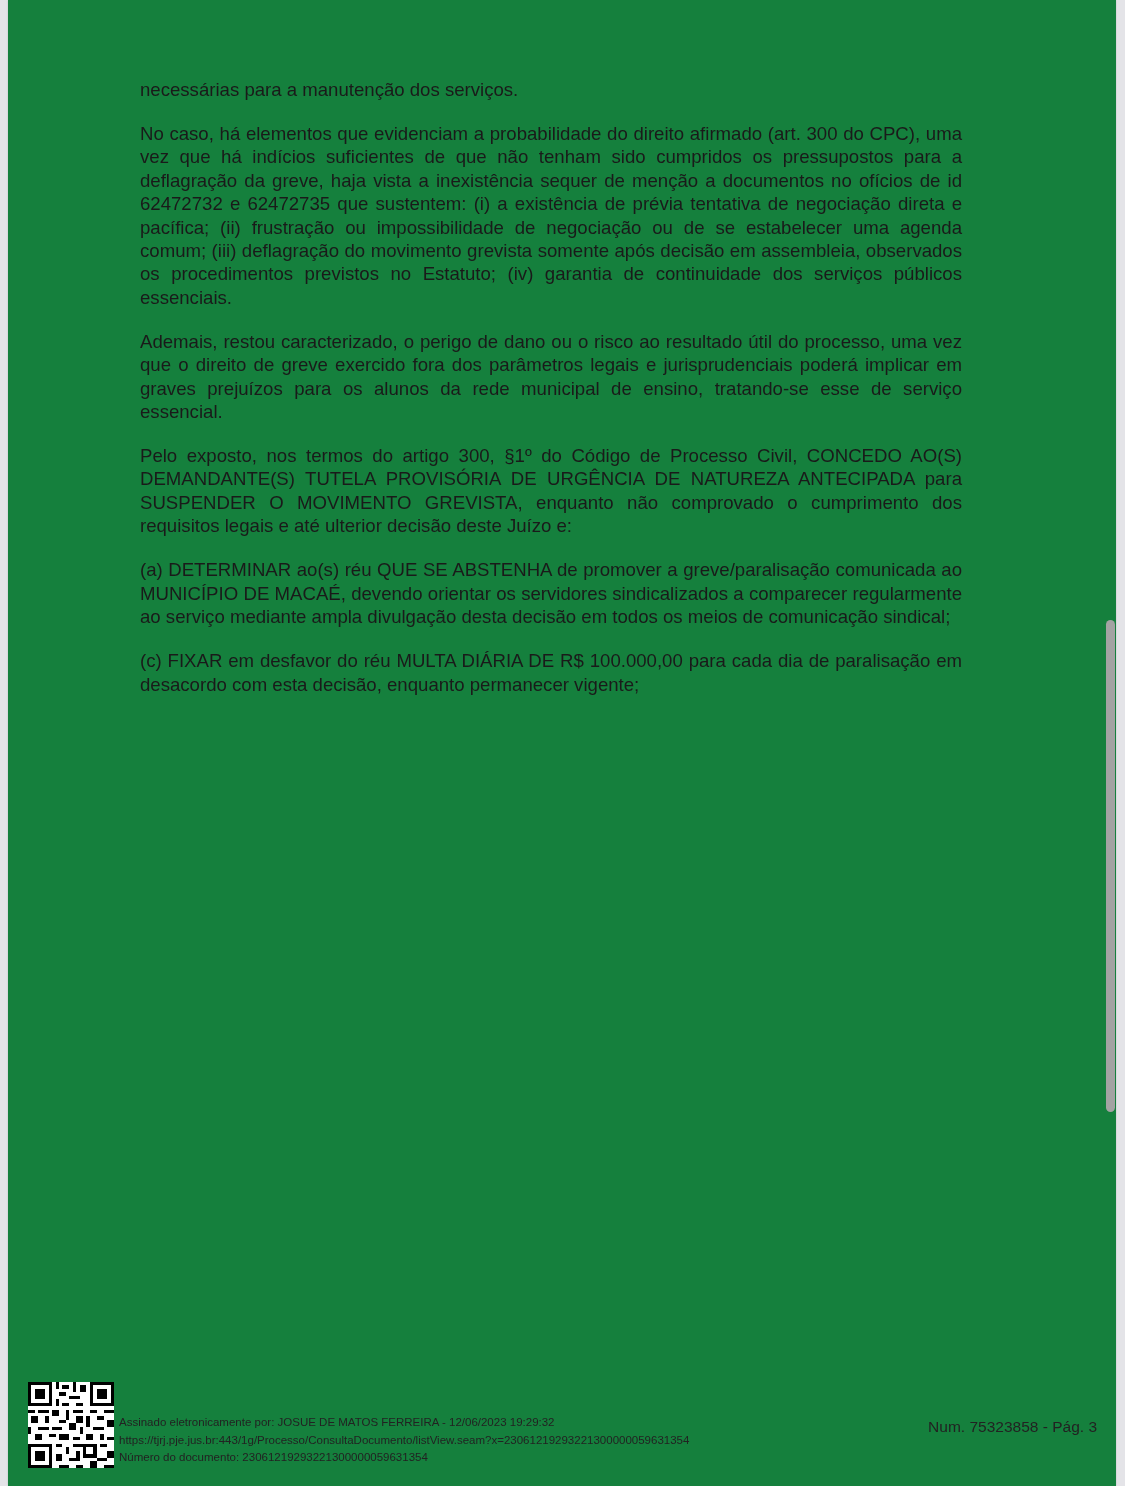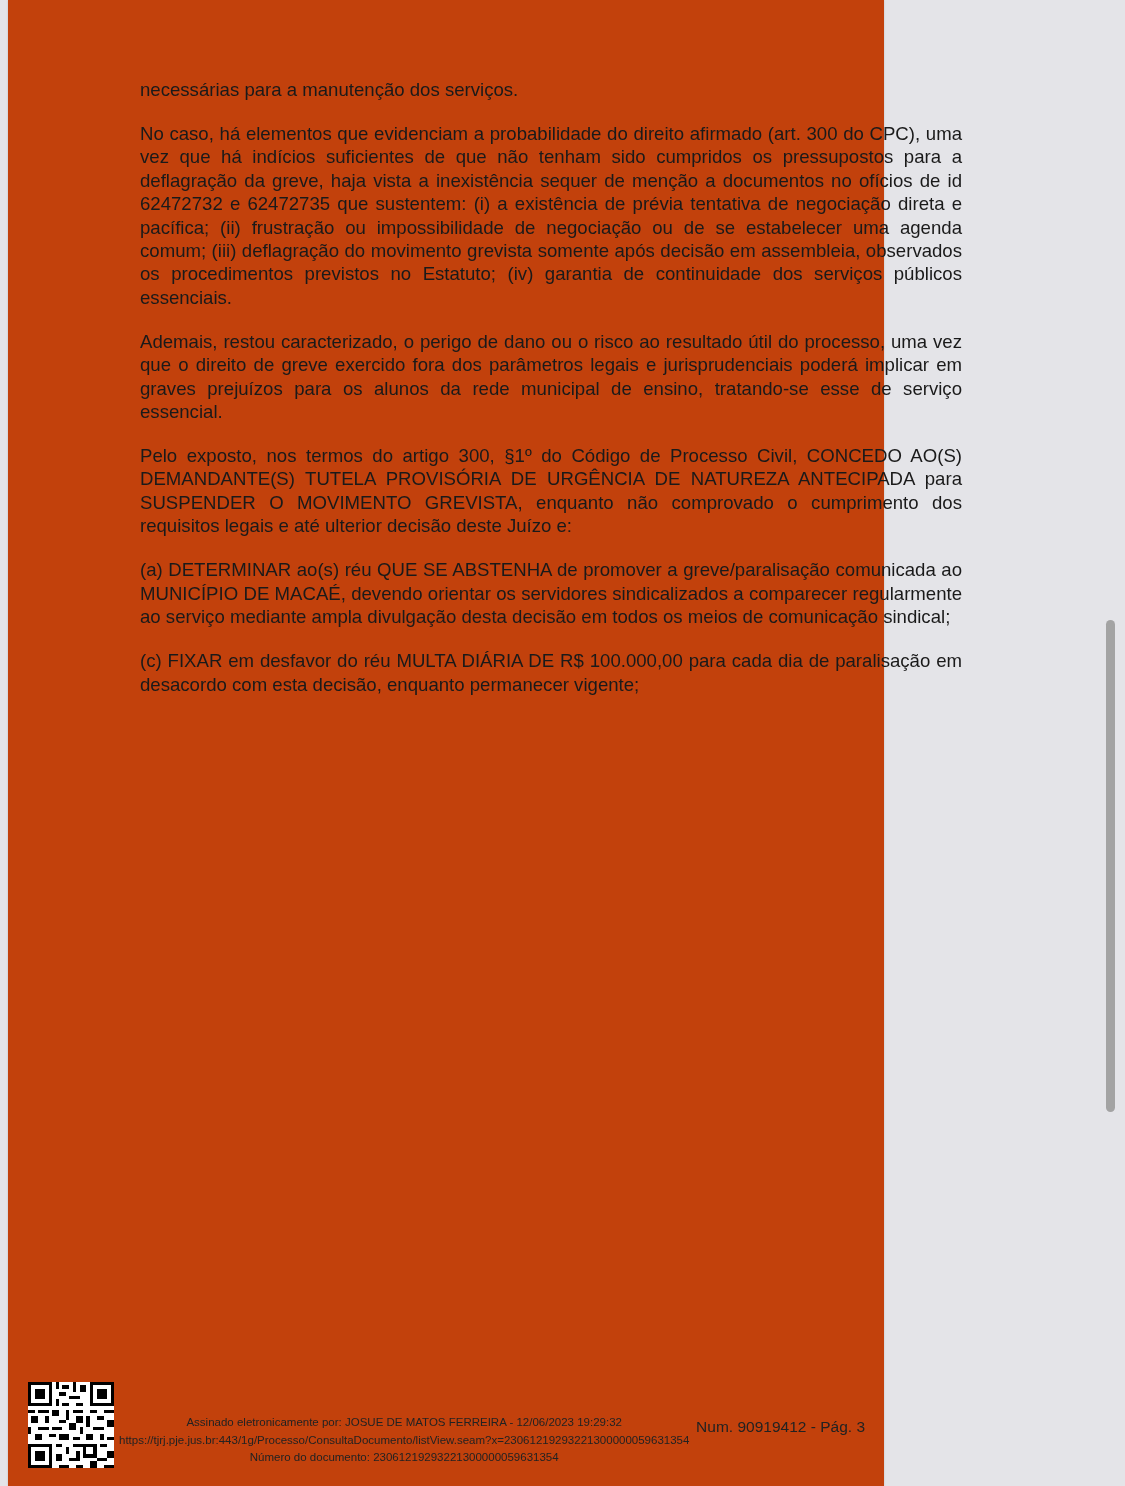--- a/index.html
+++ b/index.html
@@ -2,38 +2,37 @@
 <html><head>
 <meta charset="utf-8">
 <style>
   html, body { margin: 0; padding: 0; }
   body {
     width: 1125px; height: 1486px; position: relative; overflow: hidden;
     background: #e4e4e8;
     font-family: "Liberation Sans", sans-serif;
   }
   .page {
-    position: absolute; left: 8px; top: 0; width: 876px; height: 1486px;
-    background: #c2410c;
+    position: absolute; left: 8px; top: 0; width: 1108px; height: 1486px;
+    background: #15803d;
     box-shadow: 0 0 2px rgba(0,0,0,0.15);
   }
   .content {
     position: absolute; left: 132px; top: 78px; width: 822px;
     font-size: 18.6px; line-height: 23.4px; color: #1a1a1a;
   }
   .content p { margin: 0 0 20.6px 0; text-align: justify; }
   .bold { font-weight: bold; }
   .qr {
     position: absolute; left: 20px; top: 1382px; width: 86px; height: 86px;
   }
   .footer-text {
     position: absolute; left: 111px; top: 1414px;
     font-size: 11.5px; line-height: 17.5px; color: #222;
     white-space: nowrap;
-    text-align: center;
   }
   .page-num {
     position: absolute; right: 19px; top: 1418px;
     font-size: 15.5px; color: #222;
   }
   .scrollbar-track {
     position: absolute; right: 0; top: 0; width: 8px; height: 1486px;
     background: #e4e4e8;
   }
   .scrollbar-thumb {
@@ -119,17 +118,17 @@
         <rect x="22" y="24" width="3" height="1"></rect>
     </g>
   </svg>
 
   <div class="footer-text">
     <div>Assinado eletronicamente por: JOSUE DE MATOS FERREIRA - 12/06/2023 19:29:32</div>
     <div>https://tjrj.pje.jus.br:443/1g/Processo/ConsultaDocumento/listView.seam?x=23061219293221300000059631354</div>
     <div>Número do documento: 23061219293221300000059631354</div>
   </div>
 
-  <div class="page-num">Num. 90919412 - Pág. 3</div>
+  <div class="page-num">Num. 75323858 - Pág. 3</div>
 </div>
 
 <div class="scrollbar-track"></div>
 <div class="scrollbar-thumb"></div>
 
 </body></html>

